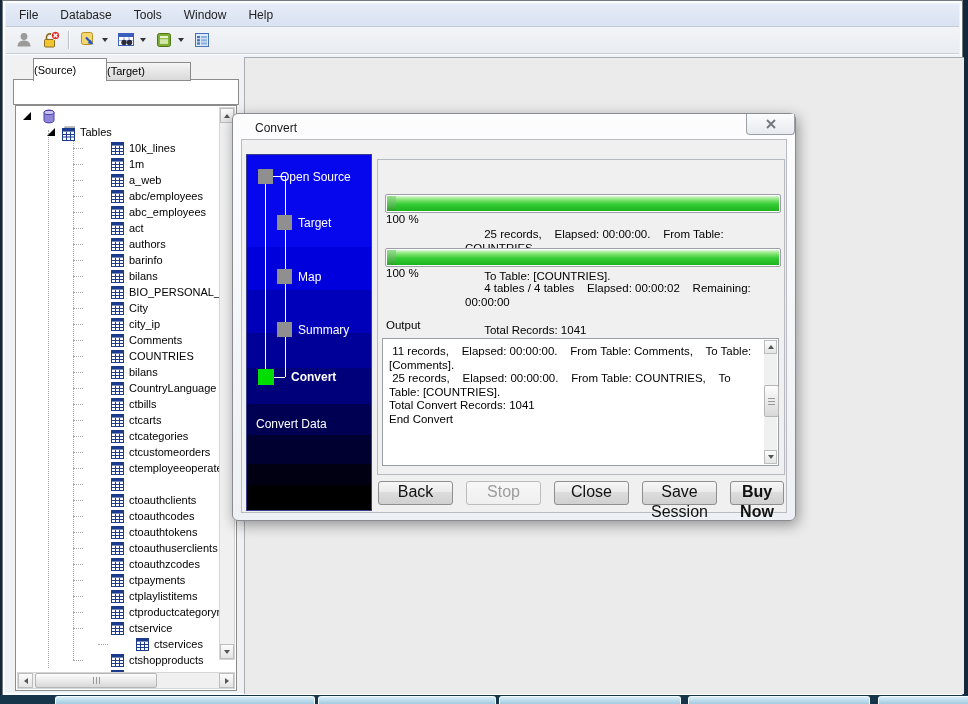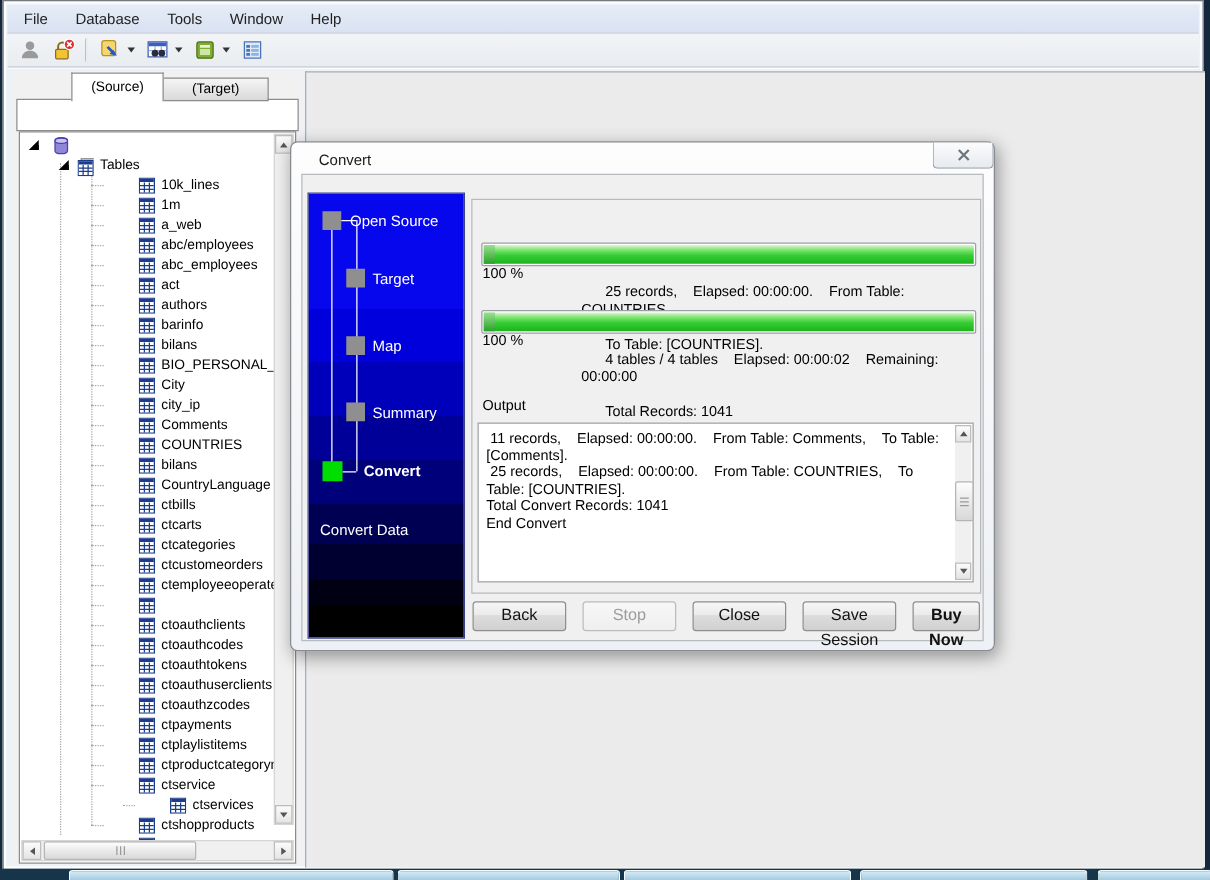--- a/index.html
+++ b/index.html
@@ -20,21 +20,21 @@
            background:linear-gradient(#f2f4f7,#e9ecf0);
            border-bottom:1px solid #c9ced6;box-shadow:0 1px 0 #ffffff;
            display:flex;align-items:center;padding-left:6px;gap:2px;}
   .tbtn{width:24px;height:22px;display:flex;align-items:center;justify-content:center;}
   .dd{width:0;height:0;border-left:3px solid transparent;border-right:3px solid transparent;
       border-top:4px solid #333;margin:0 4px 0 0;}
   .tsep{width:1px;height:18px;background:#b9bfc8;border-right:1px solid #fff;margin:0 4px;}
 
   
   #leftpanel{position:absolute;left:8px;top:56px;width:230px;height:634px;background:#f1f1f1;}
-  .tab{position:absolute;font-size:11px;text-align:center;cursor:default;margin-left:24px;}
+  .tab{position:absolute;font-size:11px;cursor:default;}
   #tab-source{left:22px;top:1px;width:72px;height:22px;background:#fff;
               border:1px solid #8c8c8c;border-bottom:none;line-height:22px;z-index:2;}
   #tab-target{left:95px;top:5px;width:83px;height:17px;
               background:linear-gradient(#f5f5f5,#d9d9d9);
               border:1px solid #8c8c8c;line-height:17px;z-index:1;}
   #tabsheet{position:absolute;left:2px;top:22px;width:224px;height:24px;background:#fff;
             border:1px solid #8c8c8c;}
   #treebox{position:absolute;left:4px;top:48px;width:220px;height:584px;background:#fff;
            border:1px solid #8c8c8c;}
   #tree-rows{position:absolute;left:1px;top:0;width:204px;height:567px;overflow:hidden;}
@@ -116,21 +116,21 @@
                line-height:13.5px;color:#000;}
   .oline{white-space:pre-wrap;}
   #out-vscroll{position:absolute;right:1px;top:1px;width:13px;bottom:1px;
                background:#f0f0f0;}
   #out-thumb{position:absolute;left:0;top:45px;width:13px;height:30px;
              background:linear-gradient(#fdfdfd,#d8d8d8);border:1px solid #b5b5b5;border-radius:2px;
              display:flex;flex-direction:column;align-items:center;justify-content:center;gap:2px;}
   #out-thumb i{display:block;height:1px;width:7px;background:#9a9a9a;}
 
   
-  .dbtn{position:absolute;top:367px;width:73px;height:22px;font-size:13px;color:#111;
+  .dbtn{position:absolute;top:367px;width:73px;height:22px;font-size:16px;color:#111;
         background:linear-gradient(#f6f6f6,#ebebeb 45%,#dddddd 46%,#d0d0d0);
         border:1px solid #8e8f8f;border-radius:3px;text-align:center;line-height:20px;cursor:default;}
   .dbtn.disabled{background:linear-gradient(#f7f7f7,#efefef);border-color:#bcbcbc;color:#9c9c9c;}
   .dbtn.bold{font-weight:bold;}
 </style>
 </head>
 <body>
 
 <div id="stage">
 

